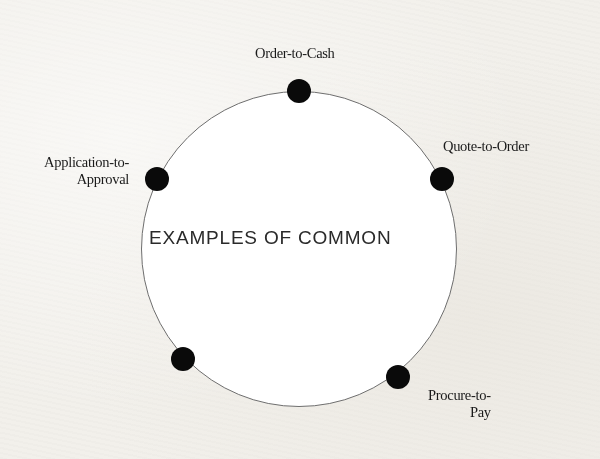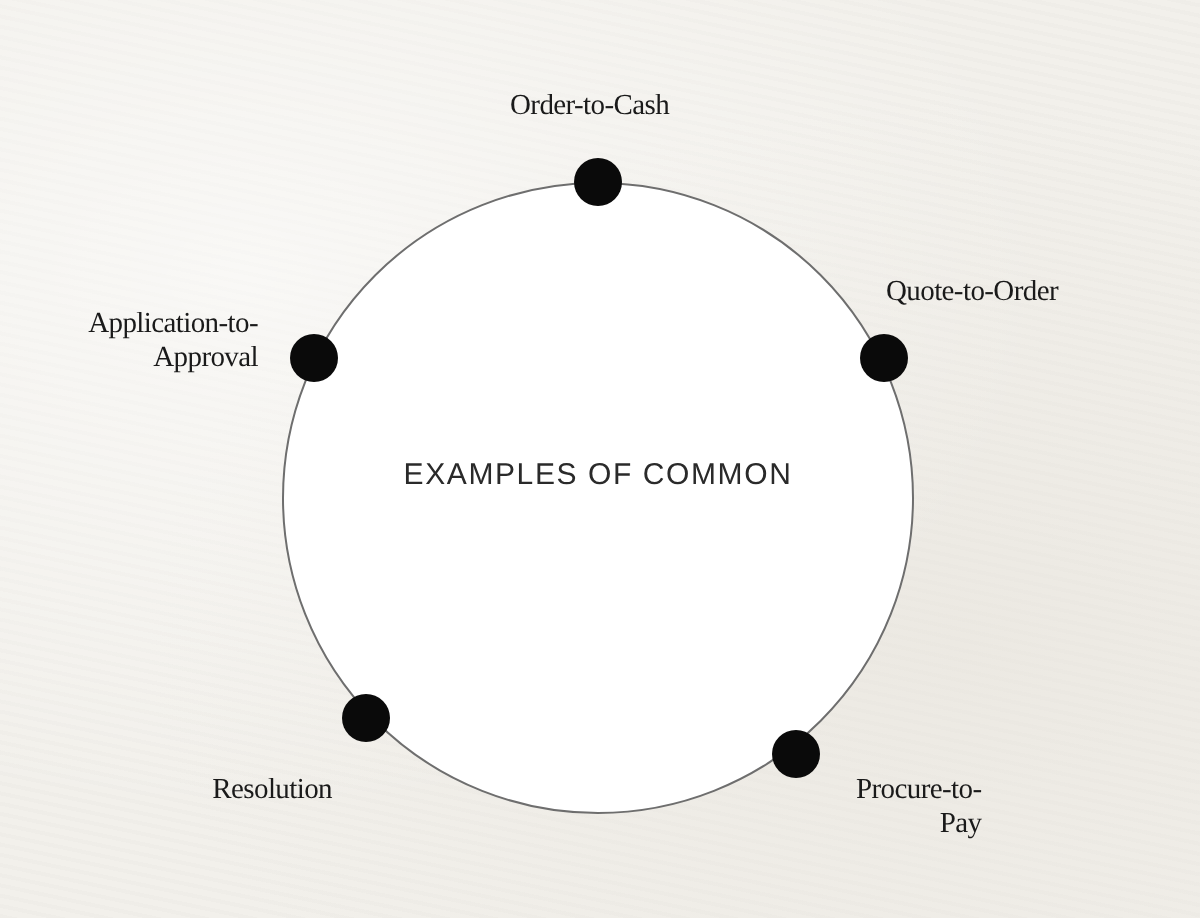--- a/index.html
+++ b/index.html
@@ -29,23 +29,22 @@
   .dot {
     position:absolute;
     width:24px; height:24px;
     border-radius:50%;
     background:#0a0a0a;
     transform:translate(-50%,-50%);
   }
   .center-title {
     position:absolute;
     left:149px; top:222px; width:300px;
-    text-align:center;
     font-family:"Liberation Sans", "DejaVu Sans", sans-serif;
-    font-size:15px;
+    font-size:19px;
     letter-spacing:0.8px;
     line-height:31px;
     color:#2a2a2a;
   }
   .label {
     position:absolute;
     font-family:"Liberation Serif", "DejaVu Serif", serif;
     font-size:14.5px;
     line-height:17px;
     color:#1a1a1a;
@@ -80,19 +79,18 @@
 <div class="label" style="left:443px; top:138px;">
   <span>Quote-to-Order</span>
 </div>
 
 <div class="label" style="left:428px; top:387px;">
   <span>Procure-to-</span>
   <span>Pay</span>
 </div>
 
 <div class="label right-align" style="left:100px; top:387px; width:66px;">
-  <span>Resolution</span>
 </div>
 
 <div class="label right-align" style="left:30px; top:136px; width:99px;margin-top:18px;">
   <span>Application-to-</span>
   <span>Approval</span>
 </div>
 
 </body></html>

